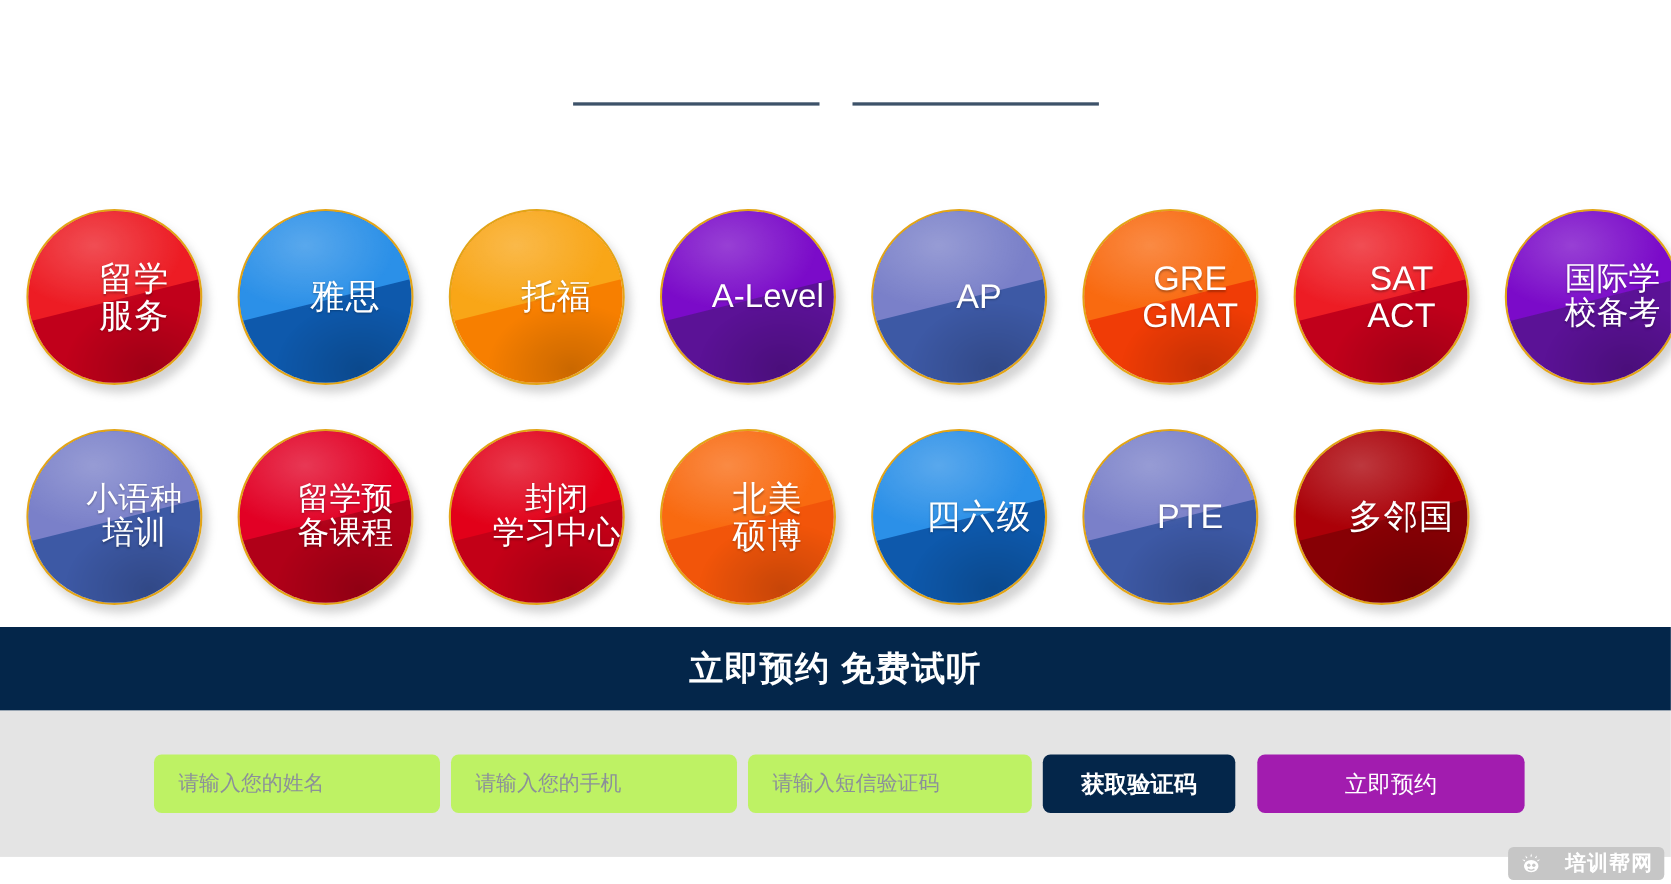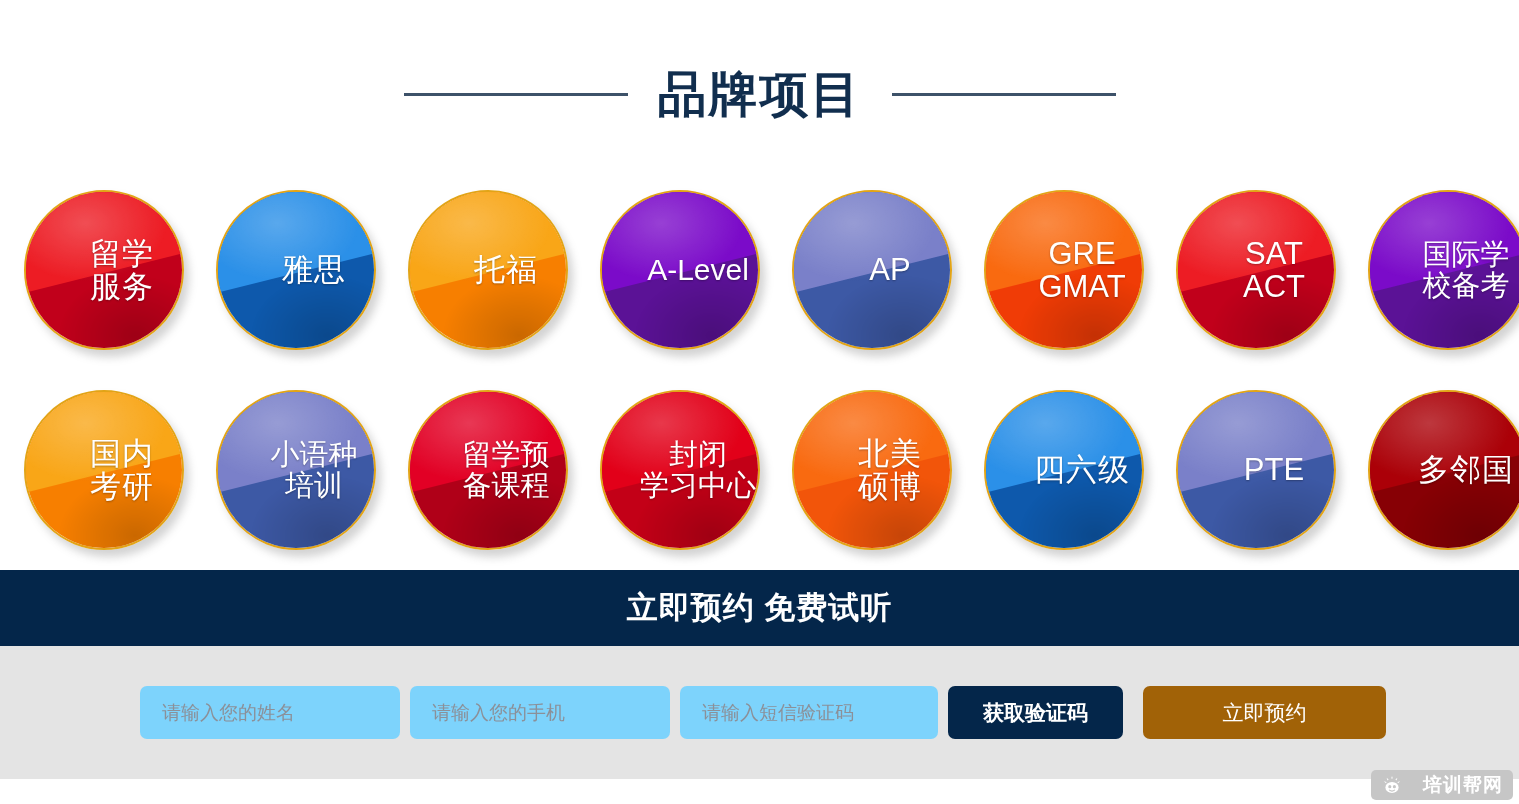--- a/index.html
+++ b/index.html
@@ -147,21 +147,21 @@
     padding-left: 140px;
     box-sizing: border-box;
     gap: 10px;
     position: relative;
   }
   .form-input {
     height: 53px;
     border: none;
     outline: none;
     border-radius: 7px;
-    background: #7dd3fc;
+    background: #bef264;
     font-size: 19px;
     color: #666b70;
     padding: 0 22px;
     box-sizing: border-box;
     font-family: "Liberation Sans", "DejaVu Sans", sans-serif;
   }
   .form-input.name  { width: 260px; }
   .form-input.phone { width: 260px; }
   .form-input.code  { width: 258px; }
   .form-input::placeholder { color: #8b9099; opacity: 1; }
@@ -209,21 +209,20 @@
     left: 0; right: 0; bottom: 0;
     height: 11px;
     background: #ffffff;
   }
 </style>
 </head>
 <body>
 
 <div class="title-block">
   <div class="title-rule" style="background: rgb(61, 82, 105);"></div>
-  <div class="title-text" style="color: rgb(17, 46, 78);">品牌项目</div>
   <div class="title-rule" style="background: rgb(61, 82, 105);"></div>
 </div>
 
 <div class="circle-grid">
   <div class="circle-row" id="row1">
       <div class="circle-slot">
         <div class="circle" style="--c-light: #ed1c24; --c-dark: #c1001b;">
           <div class="face"></div>
           <div class="gloss"></div>
           <div class="label cn">留学
@@ -277,28 +276,20 @@
       <div class="circle-slot">
         <div class="circle" style="--c-light: #7b0bc9; --c-dark: #5b1296;">
           <div class="face"></div>
           <div class="gloss"></div>
           <div class="label cn6">国际学
 校备考</div>
         </div>
       </div>
     </div>
   <div class="circle-row" id="row2">
-      <div class="circle-slot">
-        <div class="circle" style="--c-light: #f9a617; --c-dark: #f77f00;">
-          <div class="face"></div>
-          <div class="gloss"></div>
-          <div class="label cn">国内
-考研</div>
-        </div>
-      </div>
       <div class="circle-slot">
         <div class="circle" style="--c-light: #7a80c9; --c-dark: #3d59a5;">
           <div class="face"></div>
           <div class="gloss"></div>
           <div class="label cn6">小语种
 培训</div>
         </div>
       </div>
       <div class="circle-slot">
         <div class="circle" style="--c-light: #e20025; --c-dark: #b00018;">
@@ -350,21 +341,21 @@
 
 <div class="booking-banner" style="background: rgb(4, 38, 74);">
   <div class="banner-text">立即预约 免费试听</div>
 </div>
 
 <div class="form-strip" style="background: rgb(228, 228, 228);">
   <input class="form-input name" type="text" placeholder="请输入您的姓名" style="">
   <input class="form-input phone" type="text" placeholder="请输入您的手机" style="">
   <input class="form-input code" type="text" placeholder="请输入短信验证码" style="">
   <button class="btn btn-code" style="background: rgb(4, 38, 74);">获取验证码</button>
-  <button class="btn btn-submit" style="background: #a16207;">立即预约</button>
+  <button class="btn btn-submit" style="background: #a21caf;">立即预约</button>
 </div>
 
 <div class="bottom-white"></div>
 
 <div class="watermark" style="background: rgb(198, 198, 198);">
   <svg class="wm-icon" viewBox="0 0 24 24" aria-hidden="true">
     <g fill="#ffffff">
       <path d="M12 2.2 L12.9 5.0 L11.1 5.0 Z"></path>
       <path d="M6.2 4.0 L8.3 6.1 L7.0 7.0 Z"></path>
       <path d="M17.8 4.0 L17.0 7.0 L15.7 6.1 Z"></path>

